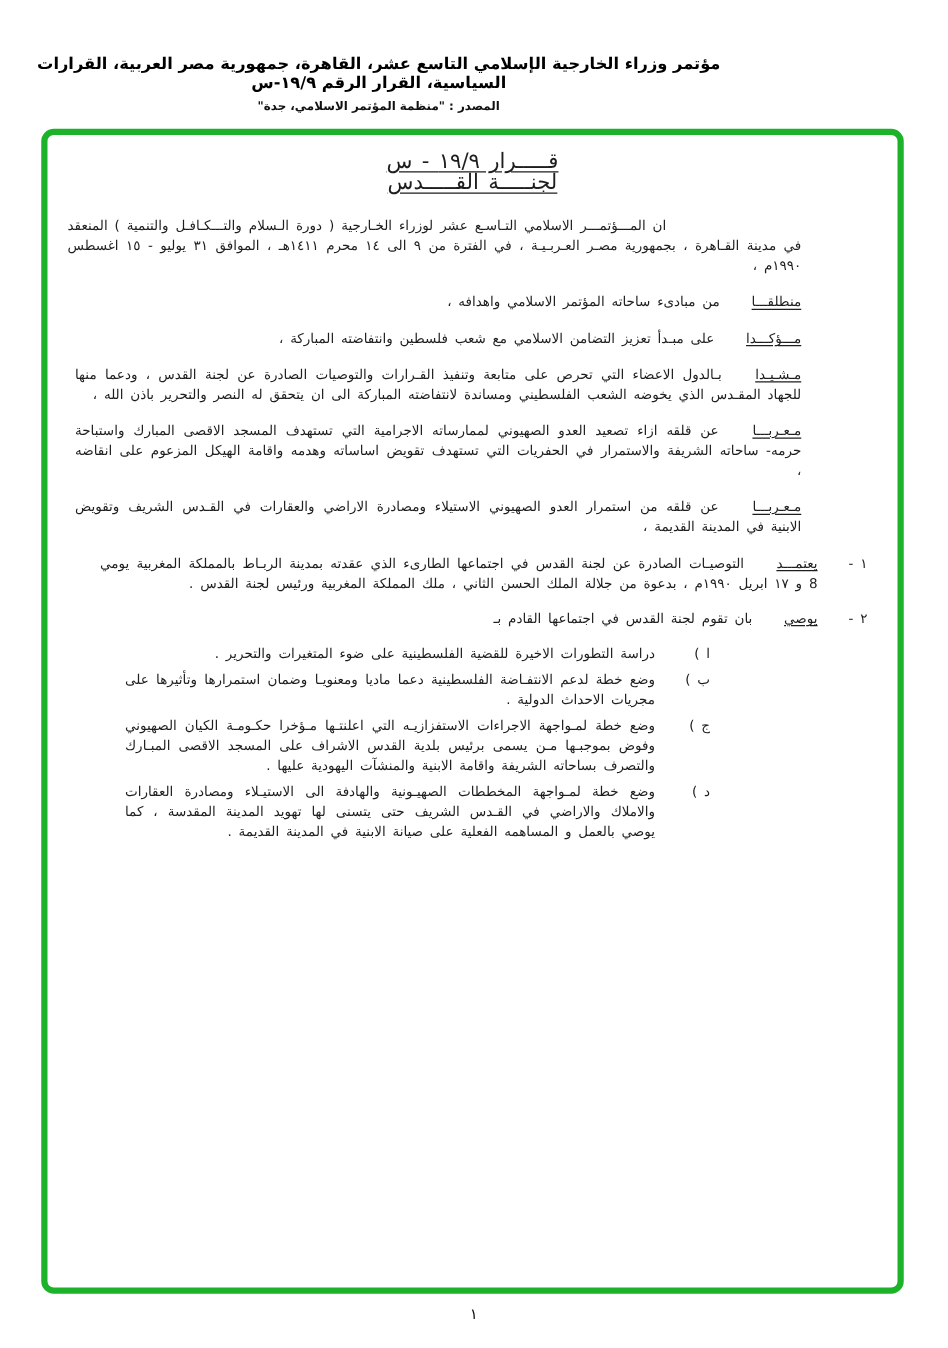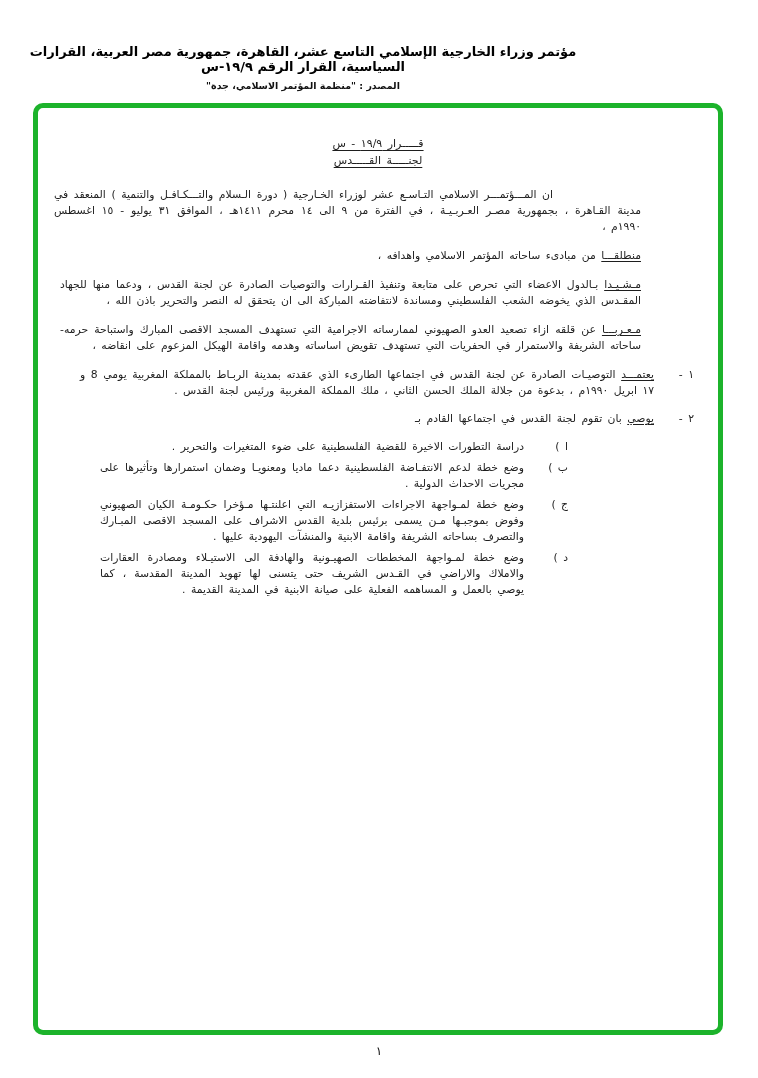--- a/index.html
+++ b/index.html
@@ -21,25 +21,25 @@
     background:#fff;
   }
   .doc-content{
     position:absolute;left:0;top:0;right:0;bottom:0;overflow:hidden;
     direction:rtl;text-align:right;
     font-size:10.8px;line-height:16px;color:#1e1e1e;
     padding-top:7px;
   }
   
   .doc-content p,.doc-content div{word-spacing:2px;}
-  .title-block{text-align:center;margin:20px 0 18px 0;font-size:11px;line-height:17px;}
+  .title-block{text-align:center;margin:6px 0 18px 0;font-size:17px;line-height:17px;}
   .t-line{text-decoration:underline;text-underline-offset:3px;letter-spacing:.5px;}
   .para{margin:0 77px 13px 22px;text-align:justify;}
   .para.indent{text-indent:88px;margin-left:16px;}
-  .lead{text-decoration:underline;text-underline-offset:2px;}
+  .lead{text-decoration:underline;text-underline-offset:2px;margin-left:20px;}
   .item-row{display:flex;margin:0 24px 12px 22px;}
   .item-num{width:40px;flex:none;}
   .item-text{flex:1;text-align:justify;margin:0;padding-left:20px;}
   .sub-row{display:flex;margin:0 150px 5px 22px;}
   .sub-label{width:44px;flex:none;}
   .sub-text{flex:1;text-align:justify;margin:0;padding-left:40px;}
   
   .page-number{
     position:absolute;top:1044px;left:0;width:758px;text-align:center;
     font-size:12px;color:#111;
@@ -58,26 +58,28 @@
 
     <div class="title-block">
       <div class="t-line">قـــــرار ١٩/٩ - س</div>
       <div class="t-line">لجنـــــة القـــــدس</div>
     </div>
 
     <p class="para indent"><span class="lead"></span> <span>ان المـــؤتمـــر الاسلامي التـاسـع عشر لوزراء الخـارجية ( دورة الـسلام والتـــكـافـل والتنمية ) المنعقد في مدينة القـاهرة ، بجمهورية مصـر العـربـيـة ، في الفترة من ٩ الى ١٤ محرم ١٤١١هـ ، الموافق ٣١ يوليو - ١٥ اغسطس ١٩٩٠م ،</span></p>
 
     <p class="para"><span class="lead">منطلقـــا</span> <span>من مبادىء ساحاته المؤتمر الاسلامي واهدافه ،</span></p>
 
+    <p class="para"><span class="lead">مـــؤكـــدا</span> <span>على مبـدأ تعزيز التضامن الاسلامي مع شعب فلسطين وانتفاضته المباركة ،</span></p>
 
     <p class="para"><span class="lead">مـشـيـدا</span> <span>بـالدول الاعضاء التي تحرص على متابعة وتنفيذ القـرارات والتوصيات الصادرة عن لجنة القدس ، ودعما منها للجهاد المقـدس الذي يخوضه الشعب الفلسطيني ومساندة لانتفاضته المباركة الى ان يتحقق له النصر والتحرير باذن الله ،</span></p>
 
 
     <p class="para"><span class="lead">مـعـربـــا</span> <span>عن قلقه ازاء تصعيد العدو الصهيوني لممارساته الاجرامية التي تستهدف المسجد الاقصى المبارك واستباحة حرمه- ساحاته الشريفة والاستمرار في الحفريات التي تستهدف تقويض اساساته وهدمه واقامة الهيكل المزعوم على انقاضه ،</span></p>
 
+    <p class="para"><span class="lead">مـعـربـــا</span> <span>عن قلقه من استمرار العدو الصهيوني الاستيلاء ومصادرة الاراضي والعقارات في القـدس الشريف وتقويض الابنية في المدينة القديمة ،</span></p>
 
     <div class="item-row">
       <div class="item-num">١ -</div>
       <p class="item-text"><span class="lead">يعتمـــد</span> <span>التوصيـات الصادرة عن لجنة القدس في اجتماعها الطارىء الذي عقدته بمدينة الربـاط بالمملكة المغربية يومي 8 و ١٧ ابريل ١٩٩٠م ، بدعوة من جلالة الملك الحسن الثاني ، ملك المملكة المغربية ورئيس لجنة القدس .</span></p>
     </div>
 
     <div class="item-row">
       <div class="item-num">٢ -</div>
       <p class="item-text"><span class="lead">يوصي</span> <span>بان تقوم لجنة القدس في اجتماعها القادم بـ</span></p>
     </div>

